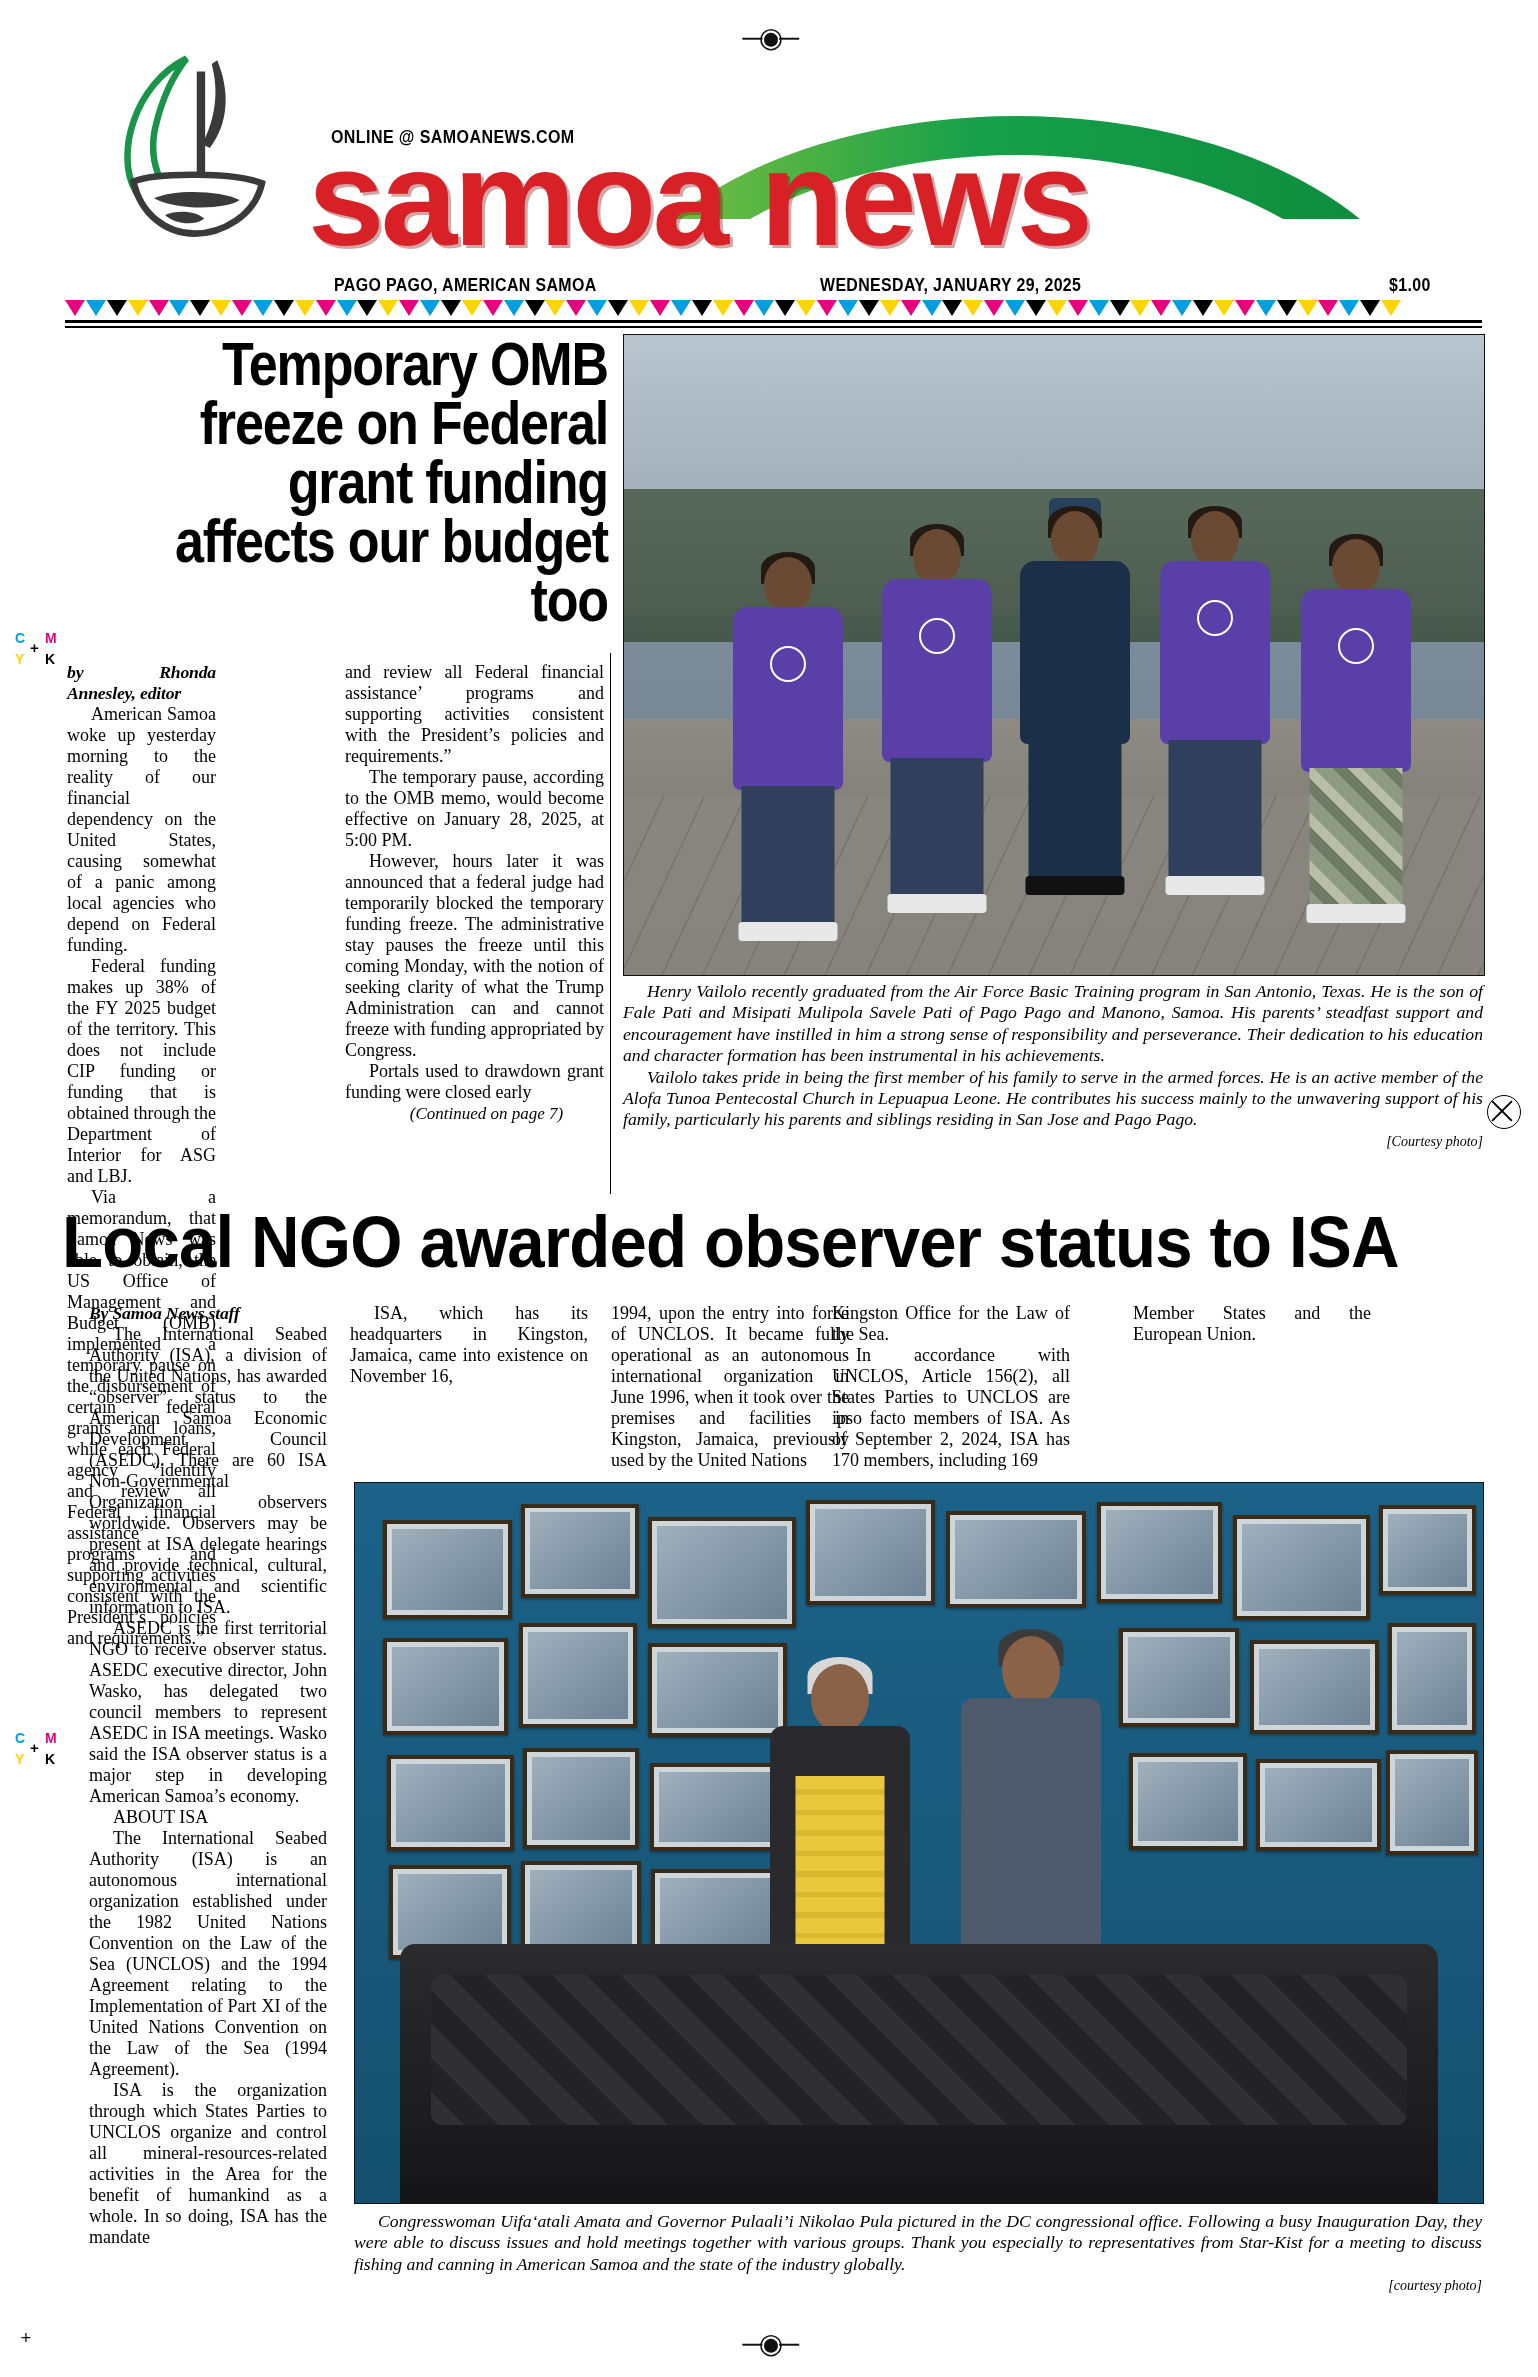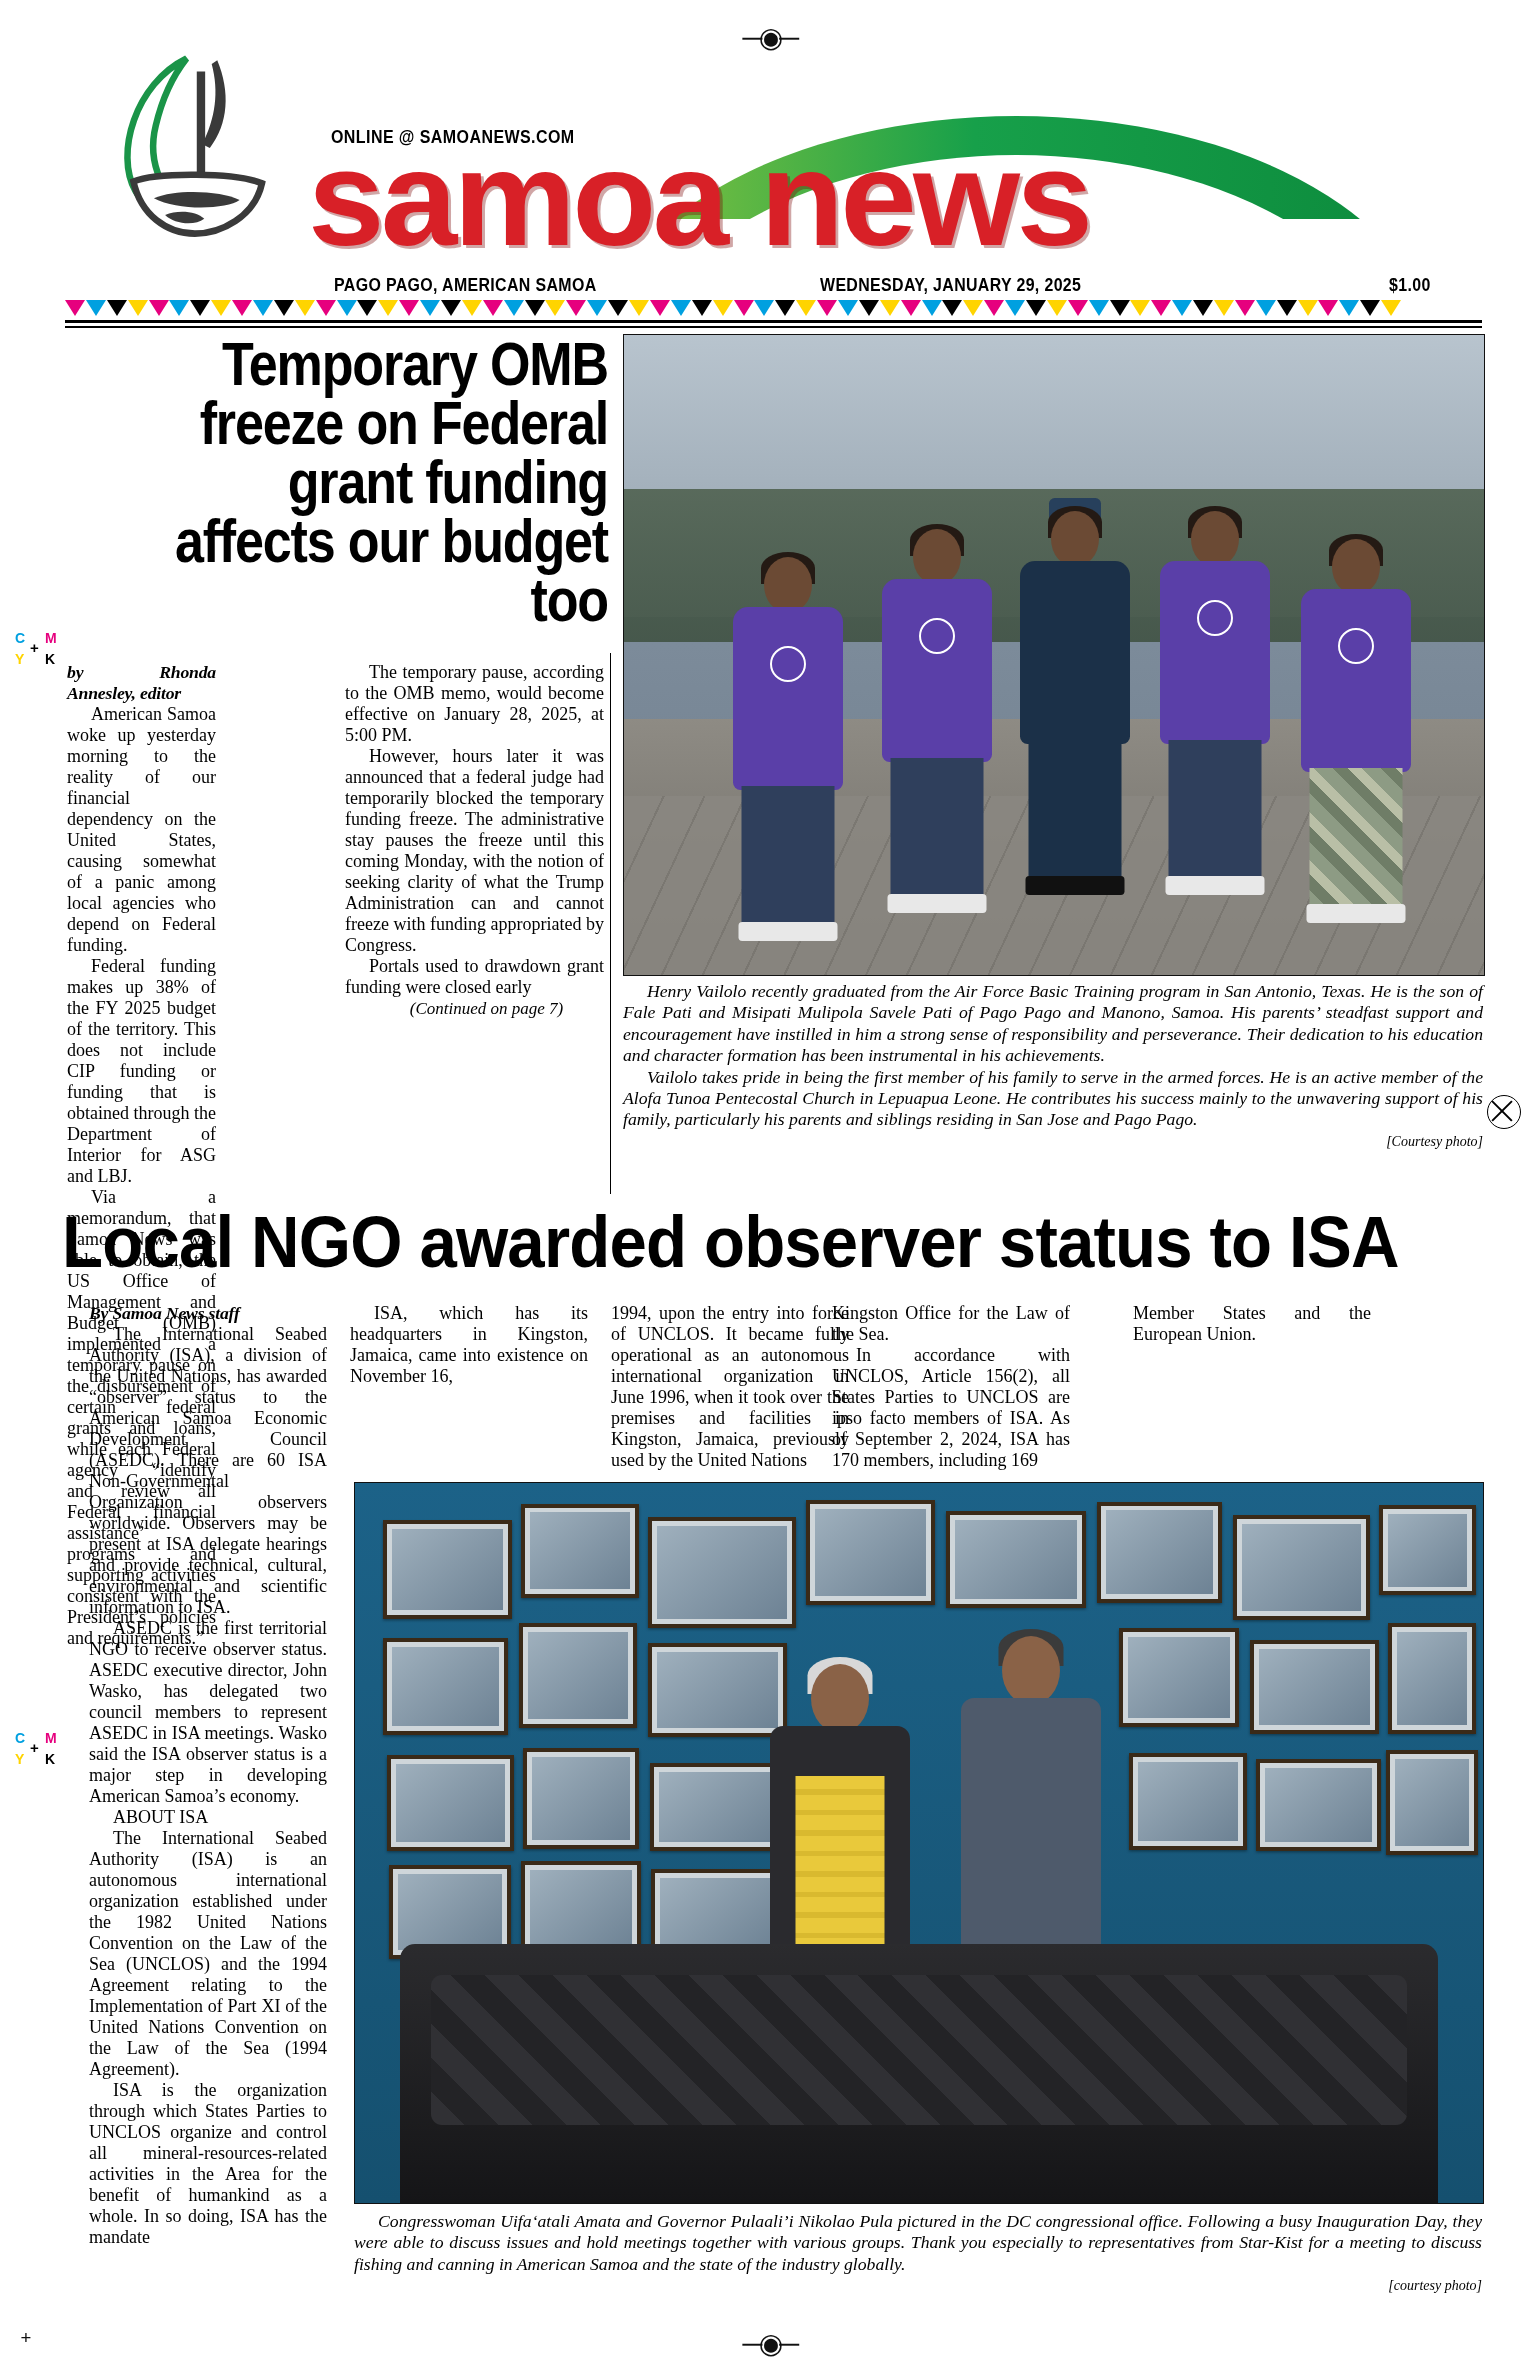--- a/index.html
+++ b/index.html
@@ -316,20 +316,21 @@
 
 <div class="col" style="left:67px; top:662px; width:149px;">
   <p class="byline noind">by Rhonda Annesley, editor</p>
   <p>American Samoa woke up yesterday morning to the reality of our financial dependency on the United States, causing somewhat of a panic among local agencies who depend on Federal funding.</p>
   <p>Federal funding makes up 38% of the FY 2025 budget of the territory. This does not include CIP funding or funding that is obtained through the Department of Interior for ASG and LBJ.</p>
   <p>Via a memorandum, that Samoa News was able to obtain, the US Office of Management and Budget (OMB) implemented a temporary pause on the disbursement of certain federal grants and loans, while each Federal agency “identify and review all Federal financial assistance’ programs and supporting activities consistent with the President’s policies and requirements.”</p>
 </div>
 
 <div class="col" style="left:345px; top:662px; width:259px; height:522px; overflow:hidden;">
   <p class="noind" style="visibility:hidden; height:0; margin:0;">Via a memorandum, that Samoa News was able to obtain, the US Office of Management and Budget (OMB) implemented a temporary pause on the disbursement of certain federal grants and loans, while each Federal agency “identify and review all Federal financial assistance’ programs and supporting activities consistent with the President’s policies and requirements.”</p>
+  <p class="noind" id="a1c2p1">and review all Federal financial assistance’ programs and supporting activities consistent with the President’s policies and requirements.”</p>
   <p>The temporary pause, according to the OMB memo, would become effective on January 28, 2025, at 5:00 PM.</p>
   <p>However, hours later it was announced that a federal judge had temporarily blocked the temporary funding freeze. The administrative stay pauses the freeze until this coming Monday, with the notion of seeking clarity of what the Trump Administration can and cannot freeze with funding appropriated by Congress.</p>
   <p>Portals used to drawdown grant funding were closed early</p>
   <p class="jumpline">(Continued on page 7)</p>
 </div>
 
 <div class="photo1">
   <div class="ph1-sky"></div>
   <div class="ph1-trees"></div>
   <div class="ph1-ground"></div>

